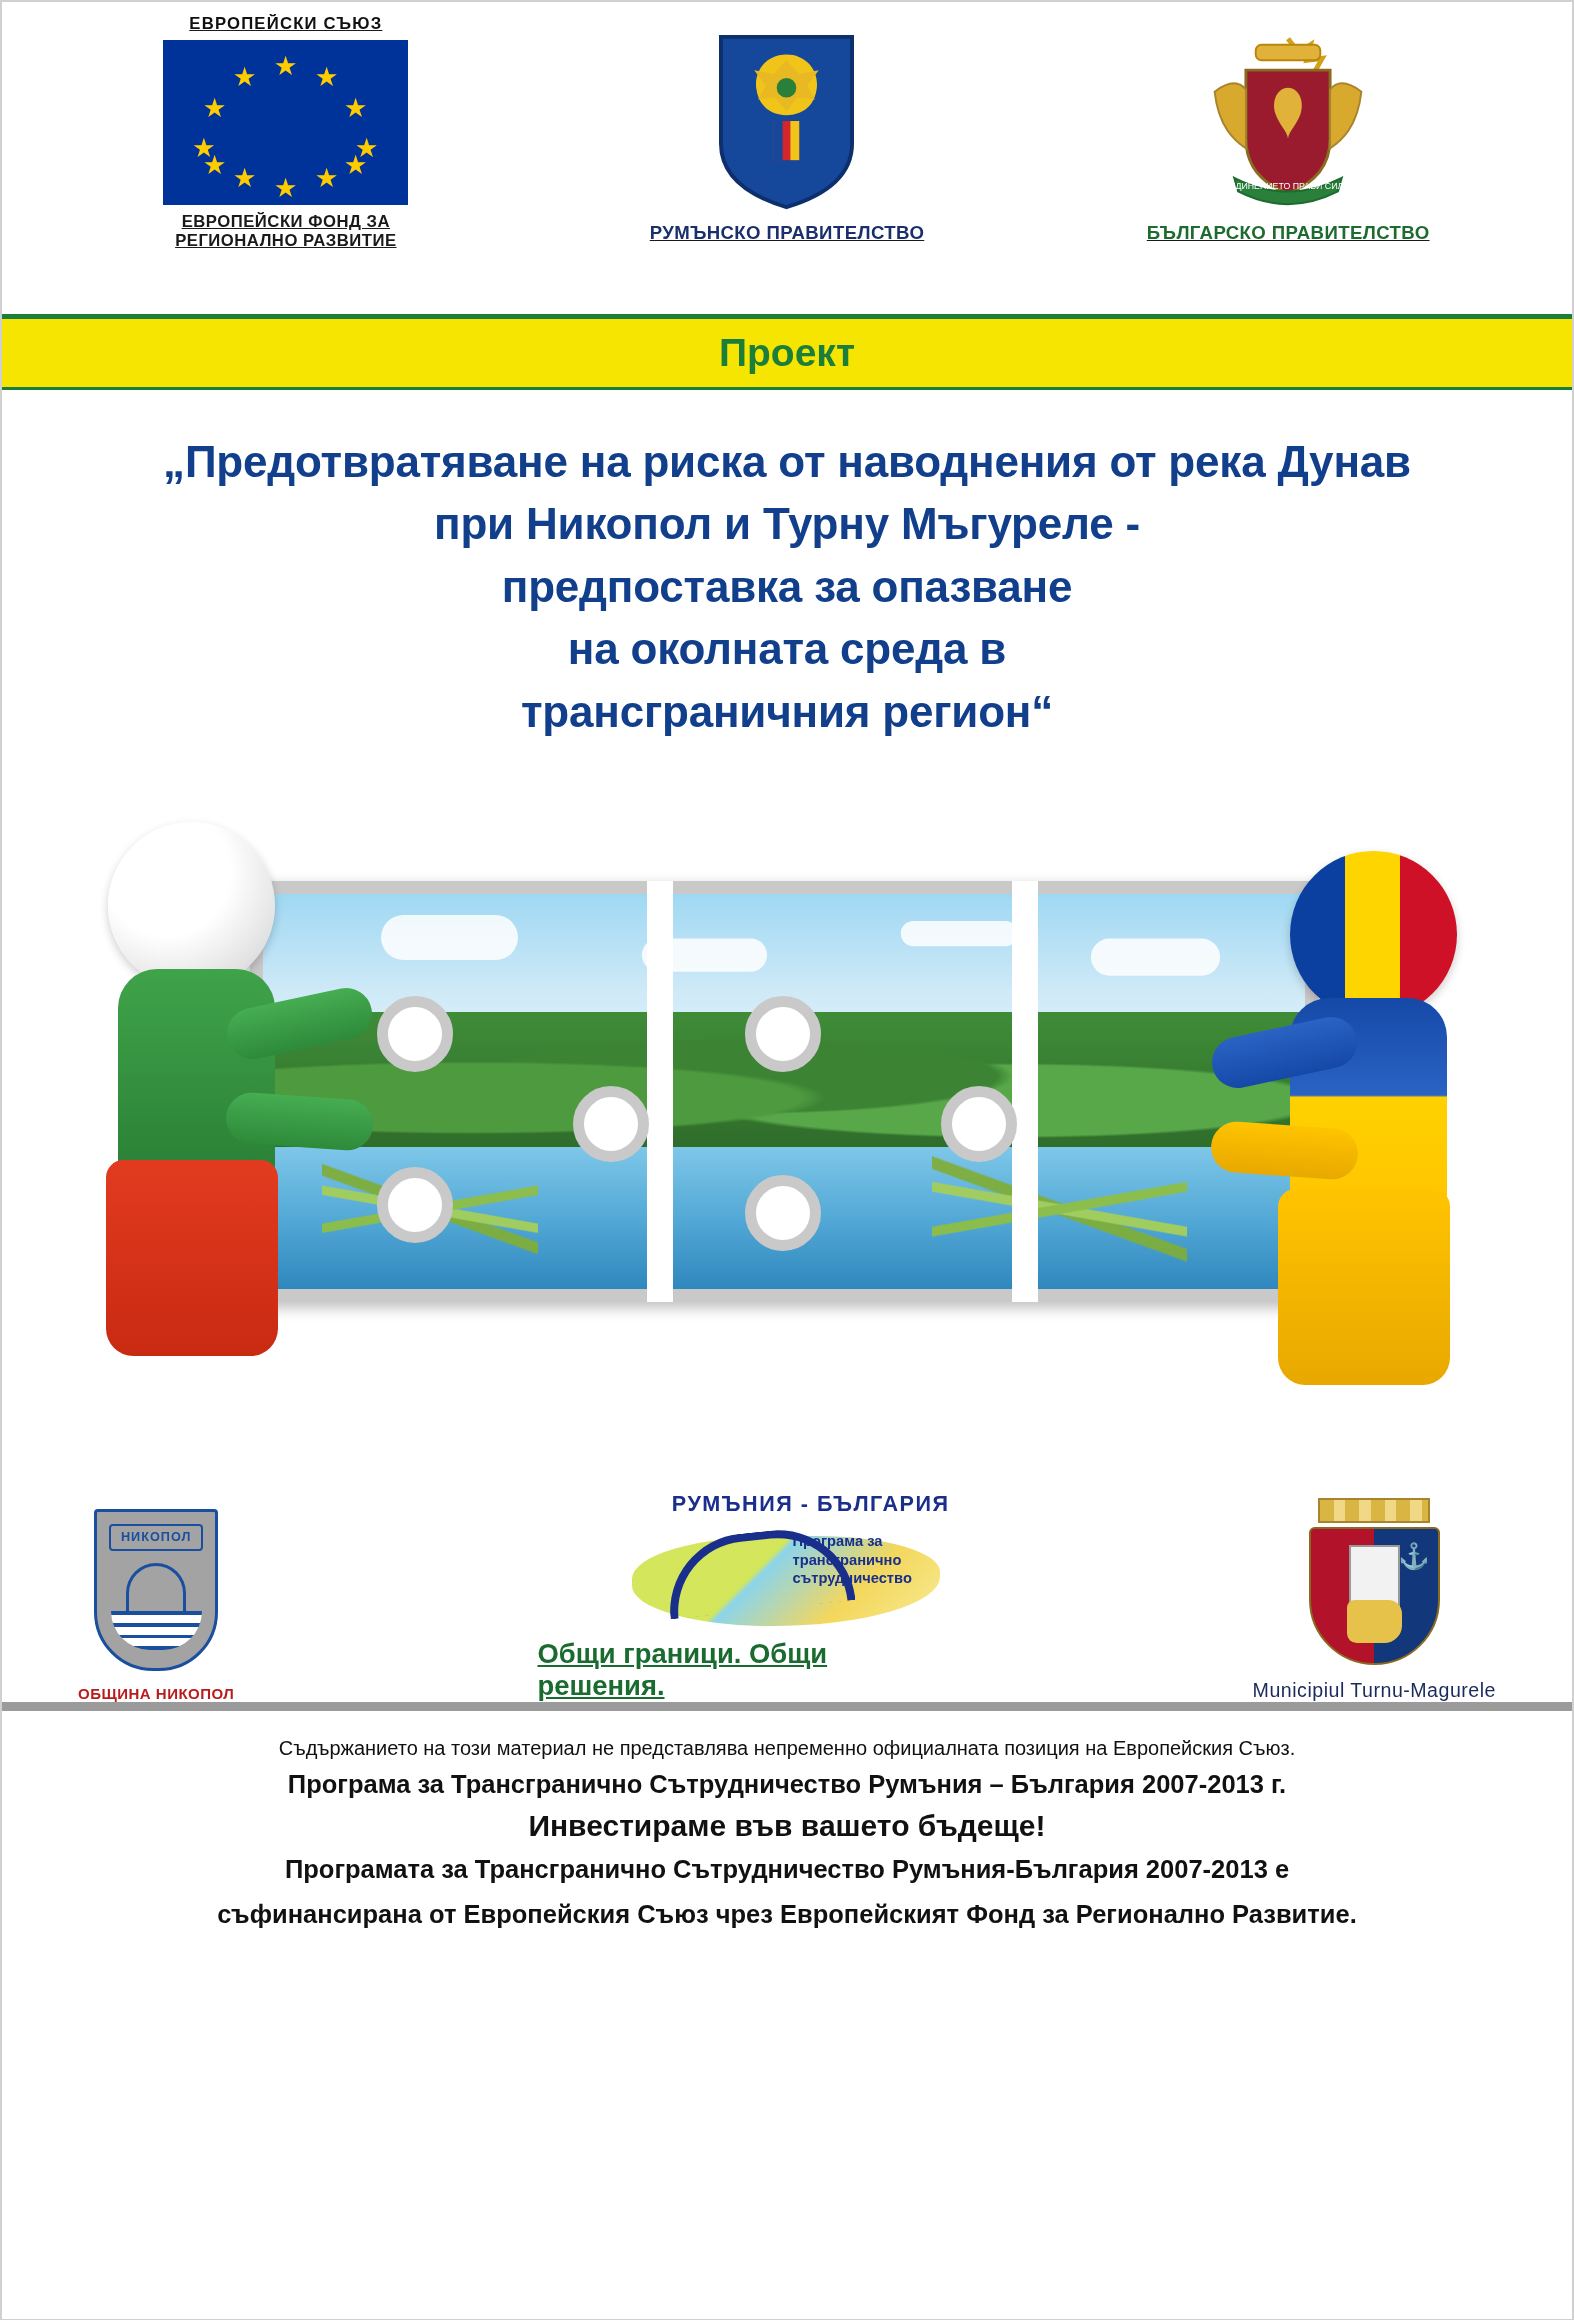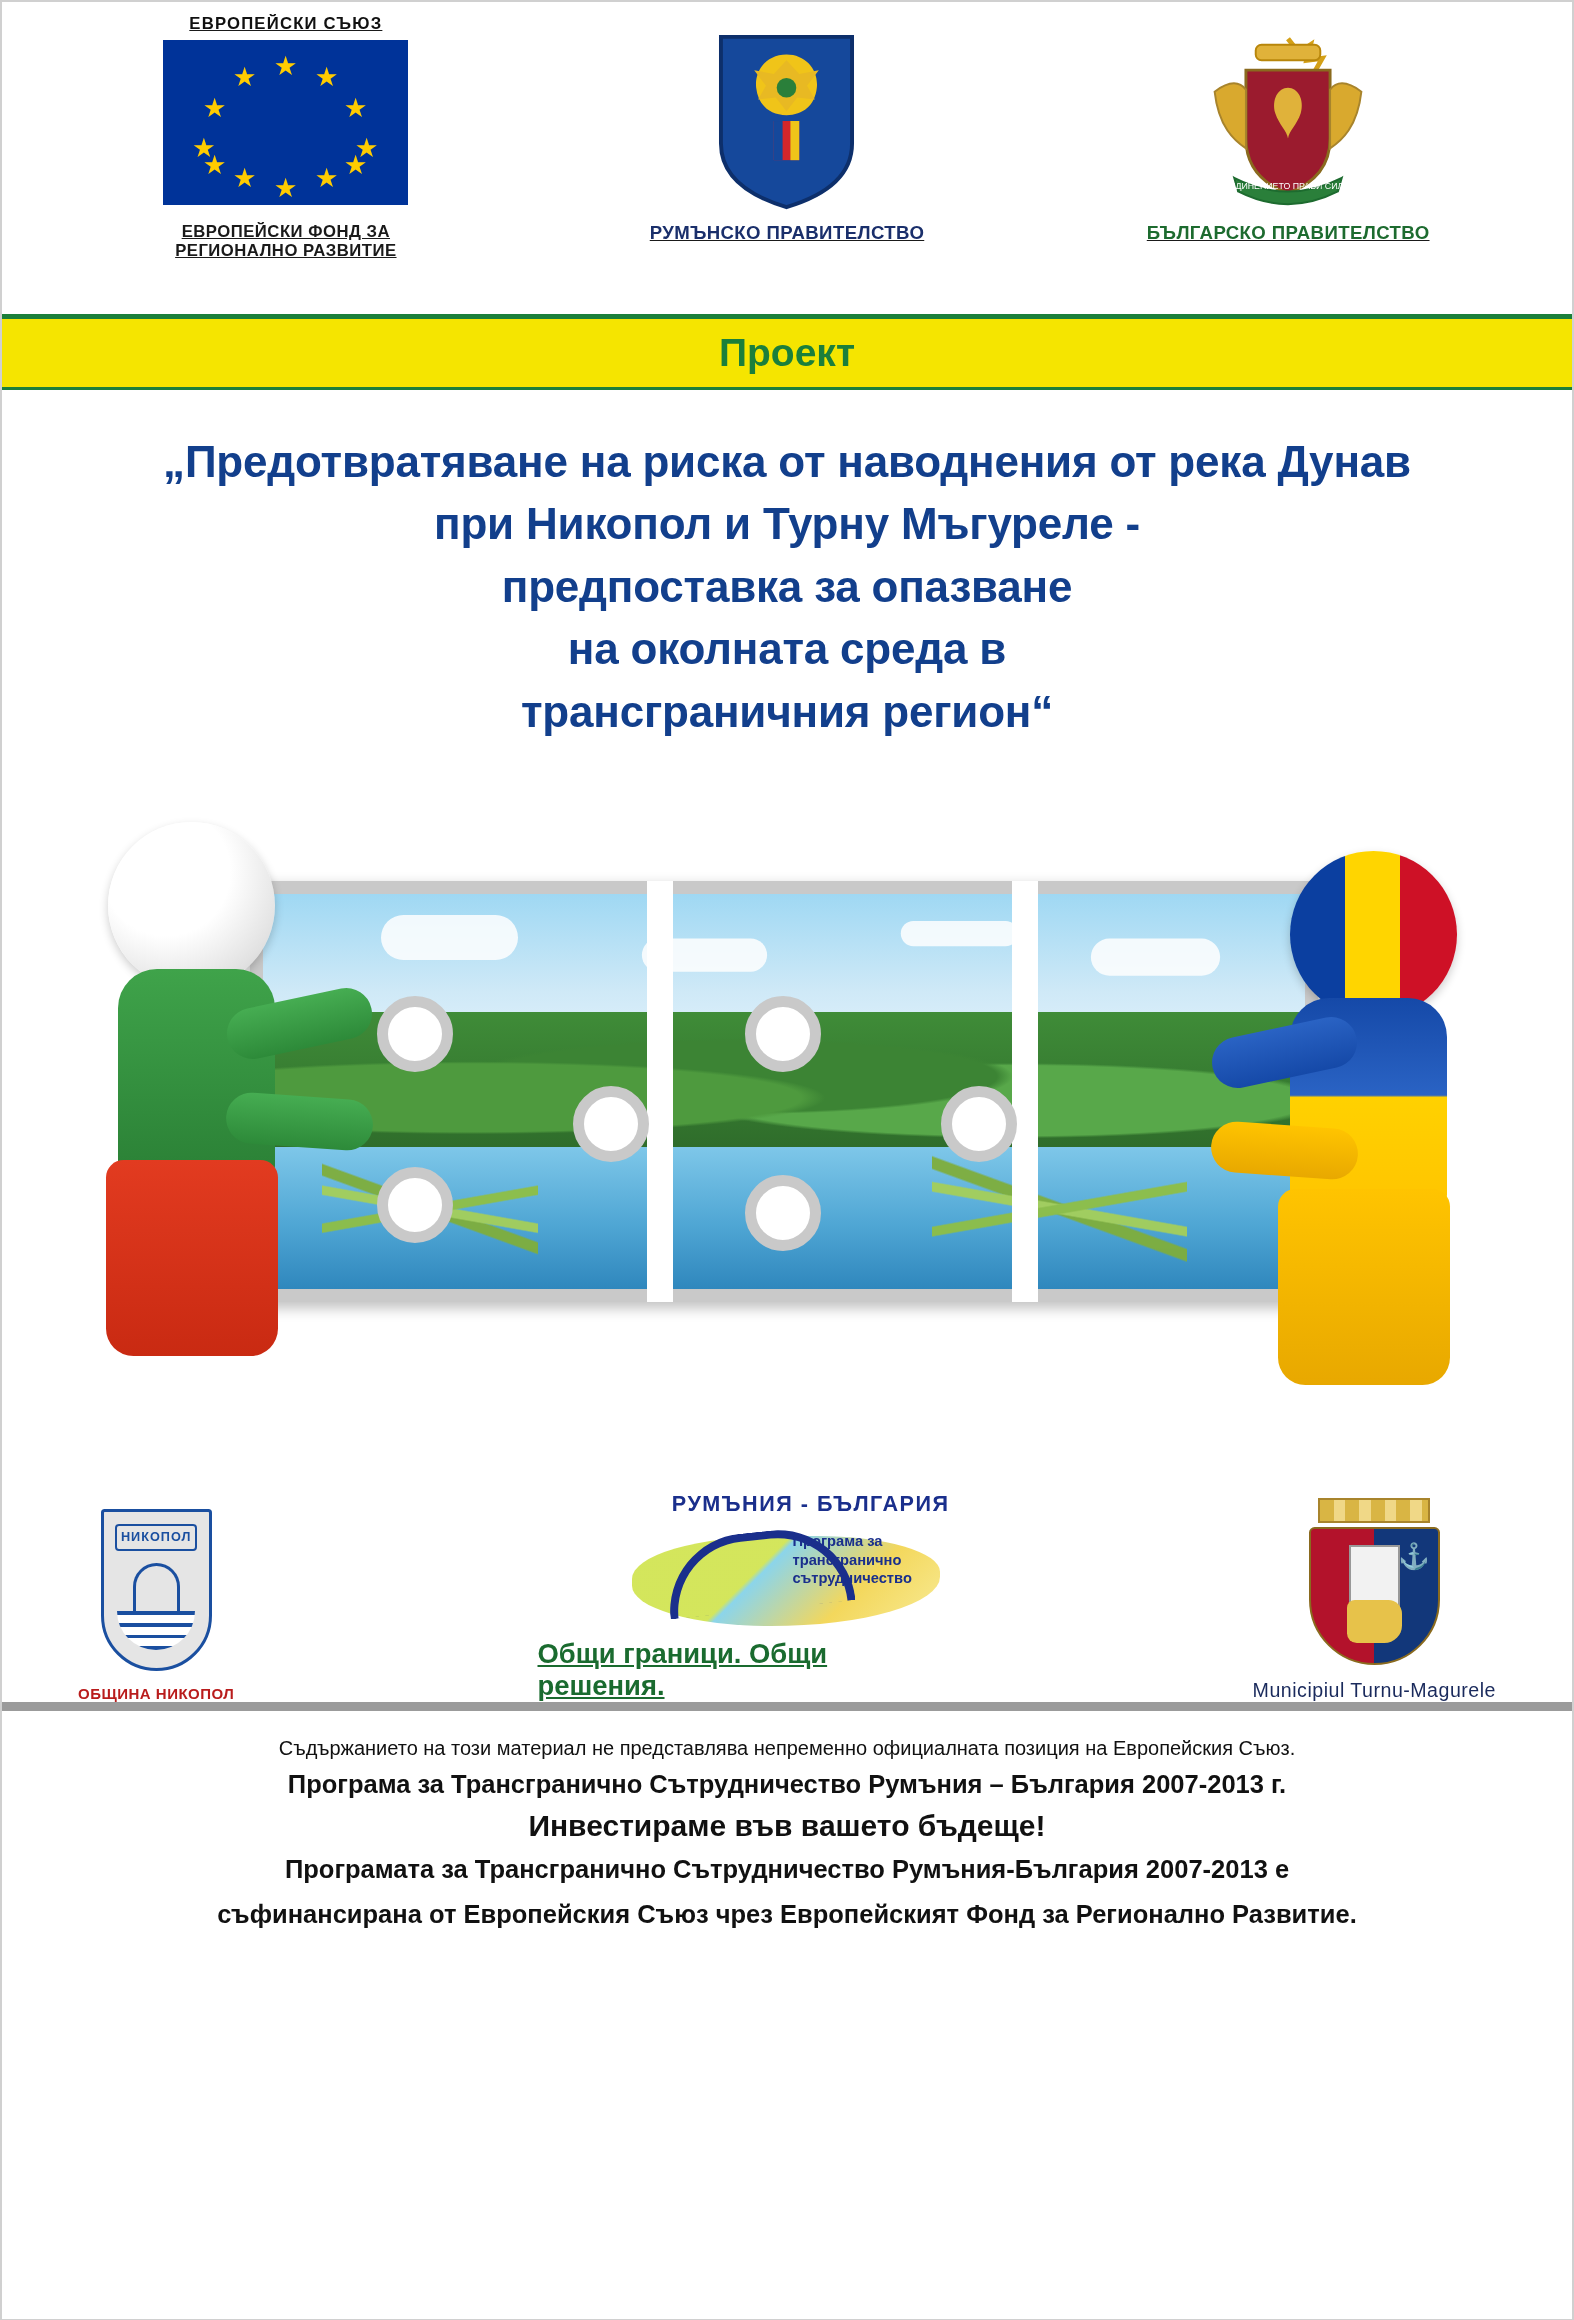--- a/index.html
+++ b/index.html
@@ -57,21 +57,21 @@
   .eu-star {
     position: absolute;
     color: #FFCC00;
     font-size: 26.5px;
     line-height: 26.5px;
     width: 26.5px;
     height: 26.5px;
     text-align: center;
   }
   .eu-caption {
-    margin-top: 17px;
+    margin-top: 7px;
     font-size: 16.7px;
     font-weight: bold;
     line-height: 1.15;
     text-align: center;
     letter-spacing: 0.5px;
   }
 
   .ro-crest-wrap, .bg-crest-wrap {
     display: flex;
     flex-direction: column;
@@ -265,25 +265,25 @@
     margin-top: 13.7px;
     font-size: 15px;
     font-weight: bold;
     letter-spacing: 0.5px;
     color: #b91c1c;
     text-align: center;
   }
   .logo-caption.plain { color: #1a2a5c; font-weight: normal; font-size: 19.6px; }
 
   .nikopol-crest {
-    width: 111px; height: 162px;
+    width: 124px; height: 162px;
     border: 3.9px solid #1a4fa0;
     border-radius: 3.9px 3.9px 59px 59px;
     position: relative;
-    background: #e5e5e5;
+    background: #a3a3a3;
   }
   .nikopol-crest .band {
     position:absolute; top: 11.8px; left: 11.8px; right: 11.8px; height: 27.4px;
     border: 2.9px solid #1a4fa0; border-radius: 3.9px;
     font-size: 12.7px; font-weight: bold; color: #1a4fa0;
     display:flex; align-items:center; justify-content:center;
     letter-spacing: 1px;
   }
   .nikopol-crest .arch {
     position:absolute; top: 51px; left: 29px; right: 29px; height: 57px;

